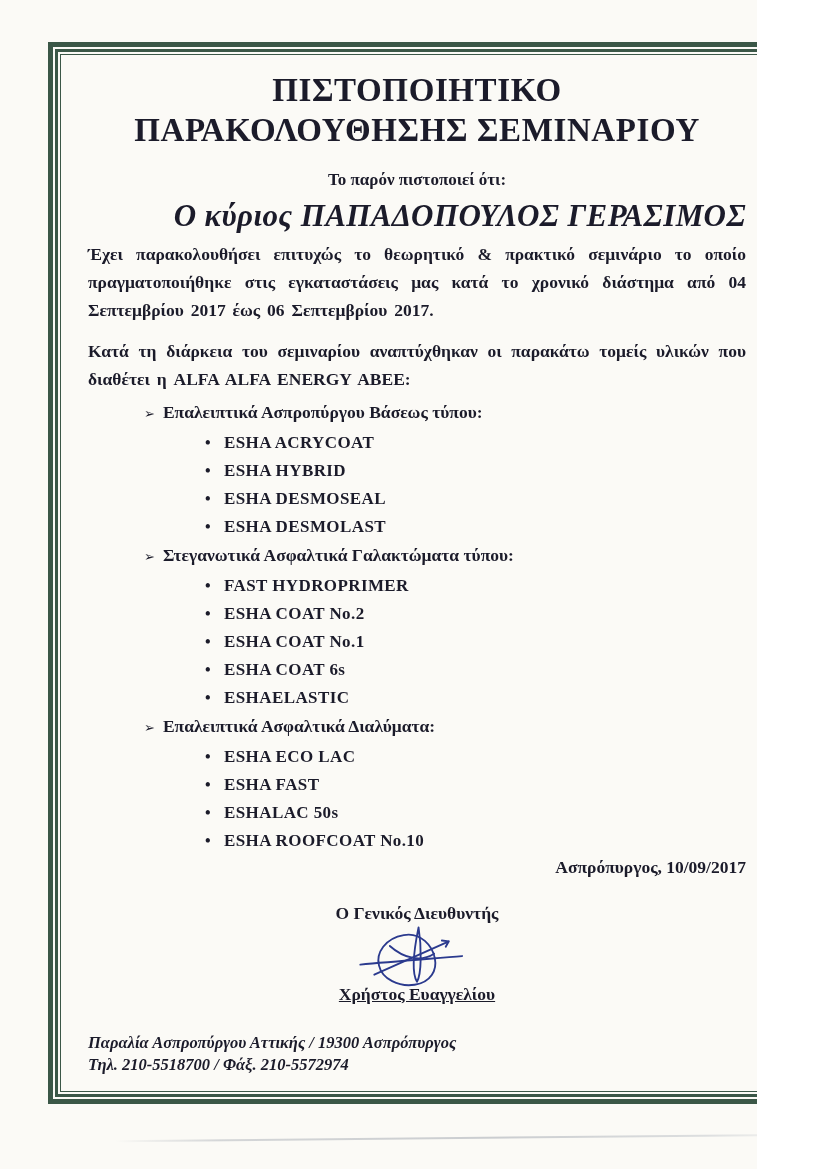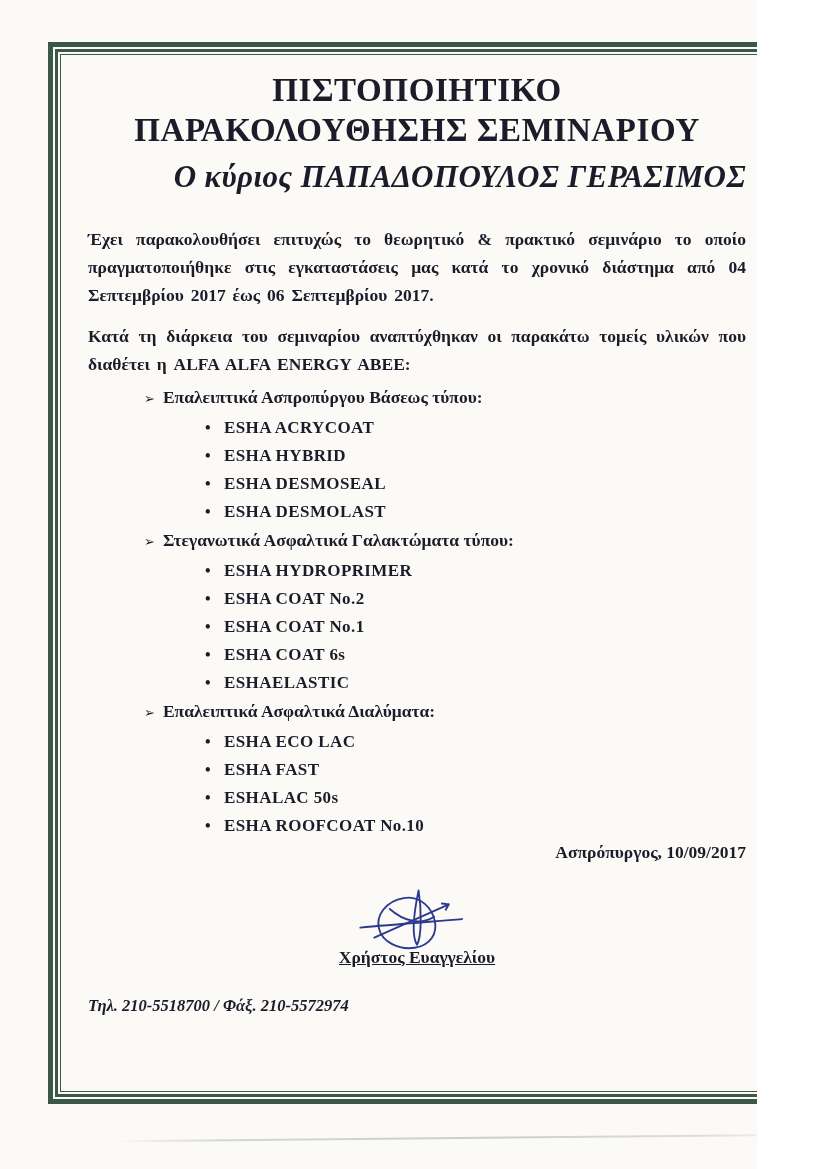--- a/index.html
+++ b/index.html
@@ -43,21 +43,21 @@
   .certifies{
     margin-top:19px;text-align:center;
     font-size:17px;font-weight:700;
   }
   .recipient{
     margin-top:8px;text-align:right;
     font-size:31px;font-weight:700;font-style:italic;
     letter-spacing:.4px;white-space:nowrap;
   }
   .para{
-    margin-top:30px;
+    margin-top:6px;
     font-size:17.5px;line-height:28px;font-weight:700;
     text-align:justify;word-spacing:2.5px;
   }
   .para.second{margin-top:13px;}
   .categories{margin-top:9px;}
   .category-header{
     display:flex;align-items:baseline;gap:8px;
     padding-left:56px;margin-top:9px;
     font-size:17.5px;font-weight:700;line-height:21px;
   }
@@ -100,20 +100,21 @@
   <div class="frame-outer">
     <div class="frame-mid">
       <div class="frame-inner">
         <div class="content">
 
           <h1 class="title">
             <span>ΠΙΣΤΟΠΟΙΗΤΙΚΟ</span><br>
             <span>ΠΑΡΑΚΟΛΟΥΘΗΣΗΣ ΣΕΜΙΝΑΡΙΟΥ</span>
           </h1>
 
+          <div class="certifies">Το παρόν πιστοποιεί ότι:</div>
 
           <div class="recipient">Ο κύριος ΠΑΠΑΔΟΠΟΥΛΟΣ ΓΕΡΑΣΙΜΟΣ</div>
 
           <p class="para">Έχει παρακολουθήσει επιτυχώς το θεωρητικό &amp; πρακτικό σεμινάριο το οποίο πραγματοποιήθηκε στις εγκαταστάσεις μας κατά το χρονικό διάστημα από 04 Σεπτεμβρίου 2017 έως 06 Σεπτεμβρίου 2017.</p>
 
           <p class="para second">Κατά τη διάρκεια του σεμιναρίου αναπτύχθηκαν οι παρακάτω τομείς υλικών που διαθέτει η ALFA ALFA ENERGY ABEE:</p>
 
           <div class="categories">
               <div class="category">
                 <div class="category-header">
@@ -137,21 +138,21 @@
                   <span class="item-label">ESHA DESMOLAST</span>
                 </div>
               </div>
               <div class="category">
                 <div class="category-header">
                   <span class="cat-marker">➢</span>
                   <span class="cat-label">Στεγανωτικά Ασφαλτικά Γαλακτώματα τύπου:</span>
                 </div>
                 <div class="item">
                   <span class="item-marker">•</span>
-                  <span class="item-label">ESHA HYDROPRIMER</span>
+                  <span class="item-label">FAST HYDROPRIMER</span>
                 </div>
                 <div class="item">
                   <span class="item-marker">•</span>
                   <span class="item-label">ESHA COAT No.2</span>
                 </div>
                 <div class="item">
                   <span class="item-marker">•</span>
                   <span class="item-label">ESHA COAT No.1</span>
                 </div>
                 <div class="item">
@@ -183,31 +184,33 @@
                 <div class="item">
                   <span class="item-marker">•</span>
                   <span class="item-label">ESHA ROOFCOAT No.10</span>
                 </div>
               </div>
             </div>
 
           <div class="date-line">Ασπρόπυργος, 10/09/2017</div>
 
           <div class="sig-block">
+            <div class="sig-title">Ο Γενικός Διευθυντής</div>
             <svg class="sig-svg" viewBox="0 0 150 85" aria-hidden="true">
               <path d="M 58,13 C 34,17 22,36 26,52 C 30,70 52,80 72,77 C 93,74 101,58 98,43 C 95,27 80,9 58,13 Z"></path>
               <path d="M 77,3 C 71,32 68,62 75,73 C 81,63 81,28 77,3 Z"></path>
               <path d="M 20,64 L 116,21 M 116,21 l -9,-1 m 9,1 l -4,7"></path>
               <path d="M 2,51 C 42,47 98,43 133,40"></path>
               <path d="M 40,27 C 58,43 80,48 97,37"></path>
             </svg>
             <div class="sig-name">Χρήστος Ευαγγελίου</div>
           </div>
 
           <div class="footer">
+            <div class="footer-line">Παραλία Ασπροπύργου Αττικής / 19300 Ασπρόπυργος</div>
             <div class="footer-line">Τηλ. 210-5518700 / Φάξ. 210-5572974</div>
 
           </div>
 
         </div>
       </div>
     </div>
   </div>
   <div class="scan-line"></div>
 </div>

